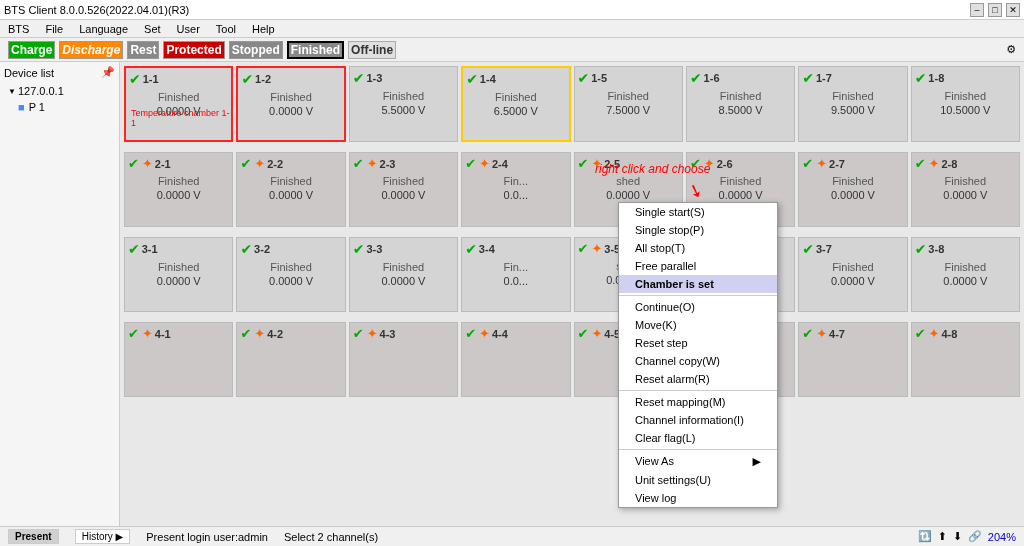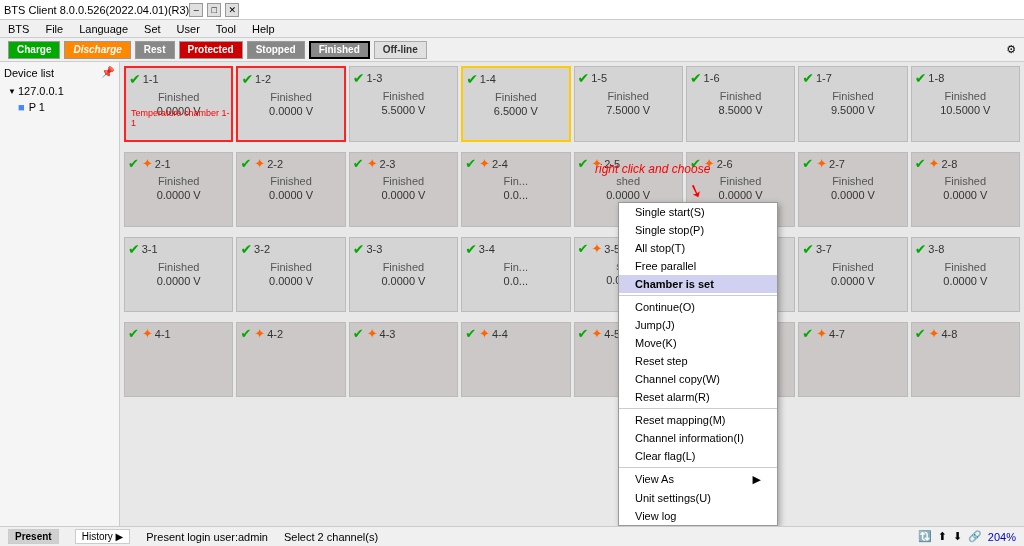--- a/index.html
+++ b/index.html
@@ -1,29 +1,29 @@
 <!DOCTYPE html>
 <html><head>
   <meta charset="utf-8">
   <style>
     * { margin: 0; padding: 0; box-sizing: border-box; }
     body { width: 1024px; height: 546px; font-family: 'Arial', sans-serif; font-size: 11px; background: #f0f0f0; overflow: hidden; position: relative; }
     
     
-    .title-bar { background: #fff; height: 20px; display: flex; align-items: center; padding: 0 4px; border-bottom: 1px solid #ccc; font-size: 11px; }
+    .title-bar { background: #fff; height: 20px; display: flex; align-items: center; justify-content: space-between; padding: 0 4px; border-bottom: 1px solid #ccc; font-size: 11px; }
     .title-bar-controls { display: flex; gap: 4px; }
     .title-ctrl { width: 14px; height: 14px; border: 1px solid #999; display: flex; align-items: center; justify-content: center; font-size: 9px; cursor: pointer; background: #e0e0e0; }
 
     
     .menu-bar { background: #f0f0f0; height: 18px; display: flex; align-items: center; padding: 0 4px; border-bottom: 1px solid #ccc; gap: 8px; font-size: 11px; }
     .menu-item { cursor: pointer; padding: 0 4px; }
 
     
     .toolbar { background: #f0f0f0; height: 24px; display: flex; align-items: center; padding: 0 8px; border-bottom: 1px solid #ccc; gap: 4px; }
-    .status-btn { height: 18px; padding: 0 8px; border: 1px solid #999; font-size: 10px; cursor: pointer; color: white; font-weight: bold; }
+    .status-btn { height: 18px; padding: 0 2px; border: 1px solid #999; font-size: 12px; cursor: pointer; color: white; font-weight: bold; }
     .btn-charge { background: #00aa00; }
     .btn-discharge { background: #ff8800; font-style: italic; }
     .btn-rest { background: #888; }
     .btn-protected { background: #cc0000; }
     .btn-stopped { background: #888888; }
     .btn-finished { background: #888888; border: 2px solid #000; color: white; }
     .btn-offline { background: #e0e0e0; color: #333; border: 1px solid #aaa; }
     .toolbar-right { margin-left: auto; display: flex; align-items: center; }
 
     
@@ -35,21 +35,21 @@
     .sidebar-item { display: flex; align-items: center; gap: 2px; padding: 2px 4px; cursor: pointer; }
     .sidebar-triangle { font-size: 8px; }
 
     
     .content { flex: 1; background: #e8e8e8; overflow: auto; padding: 4px; position: relative; }
 
     
     .channel-cell { background: #d4d4d4; border: 1px solid #bbb; min-height: 75px; padding: 3px; position: relative; display: flex; flex-direction: column; align-items: center; justify-content: flex-start; cursor: pointer; }
 
     .cell-header { display: flex; align-items: center; width: 100%; gap: 2px; margin-bottom: 2px; }
-    .channel-num { font-size: 11px; color: #333; font-weight: normal; }
+    .channel-num { font-size: 11px; color: #333; font-weight: bold; }
     .cell-status { font-size: 11px; color: #555; margin: 2px 0; }
     .cell-value { font-size: 11px; color: #333; }
     .temp-label { position: absolute; bottom: 9px; left: 2px; font-size: 9px; color: red; }
 
     
     .context-menu { position: absolute; left: 498px; top: 140px; background: white; border: 1px solid #999; box-shadow: 2px 2px 6px rgba(0,0,0,0.3); z-index: 100; min-width: 160px; font-size: 11px; }
     .ctx-item { padding: 3px 16px; cursor: pointer; white-space: nowrap; }
     .ctx-item.highlighted { background: #d0d0f0; font-weight: bold; }
     .ctx-separator { height: 1px; background: #ccc; margin: 2px 0; }
     .ctx-item.has-arrow { display: flex; justify-content: space-between; }
@@ -408,21 +408,20 @@
     <div style="position:absolute; left:568px; top:118px; color:red; font-size:18px; z-index:99; pointer-events:none; transform: rotate(20deg);">➘</div>
 
     <div class="context-menu" id="context-menu">
     <div class="ctx-item">Single start(S)</div>
         <div class="ctx-item">Single stop(P)</div>
         <div class="ctx-item">All stop(T)</div>
         <div class="ctx-item">Free parallel</div>
         <div class="ctx-item highlighted">Chamber is set</div>
         <div class="ctx-separator"></div>
         <div class="ctx-item">Continue(O)</div>
-        <div class="ctx-item">Jump(J)</div>
         <div class="ctx-item">Move(K)</div>
         <div class="ctx-item">Reset step</div>
         <div class="ctx-item">Channel copy(W)</div>
         <div class="ctx-item">Reset alarm(R)</div>
         <div class="ctx-separator"></div>
         <div class="ctx-item">Reset mapping(M)</div>
         <div class="ctx-item">Channel information(I)</div>
         <div class="ctx-item">Clear flag(L)</div>
         <div class="ctx-separator"></div>
         <div class="ctx-item has-arrow">

